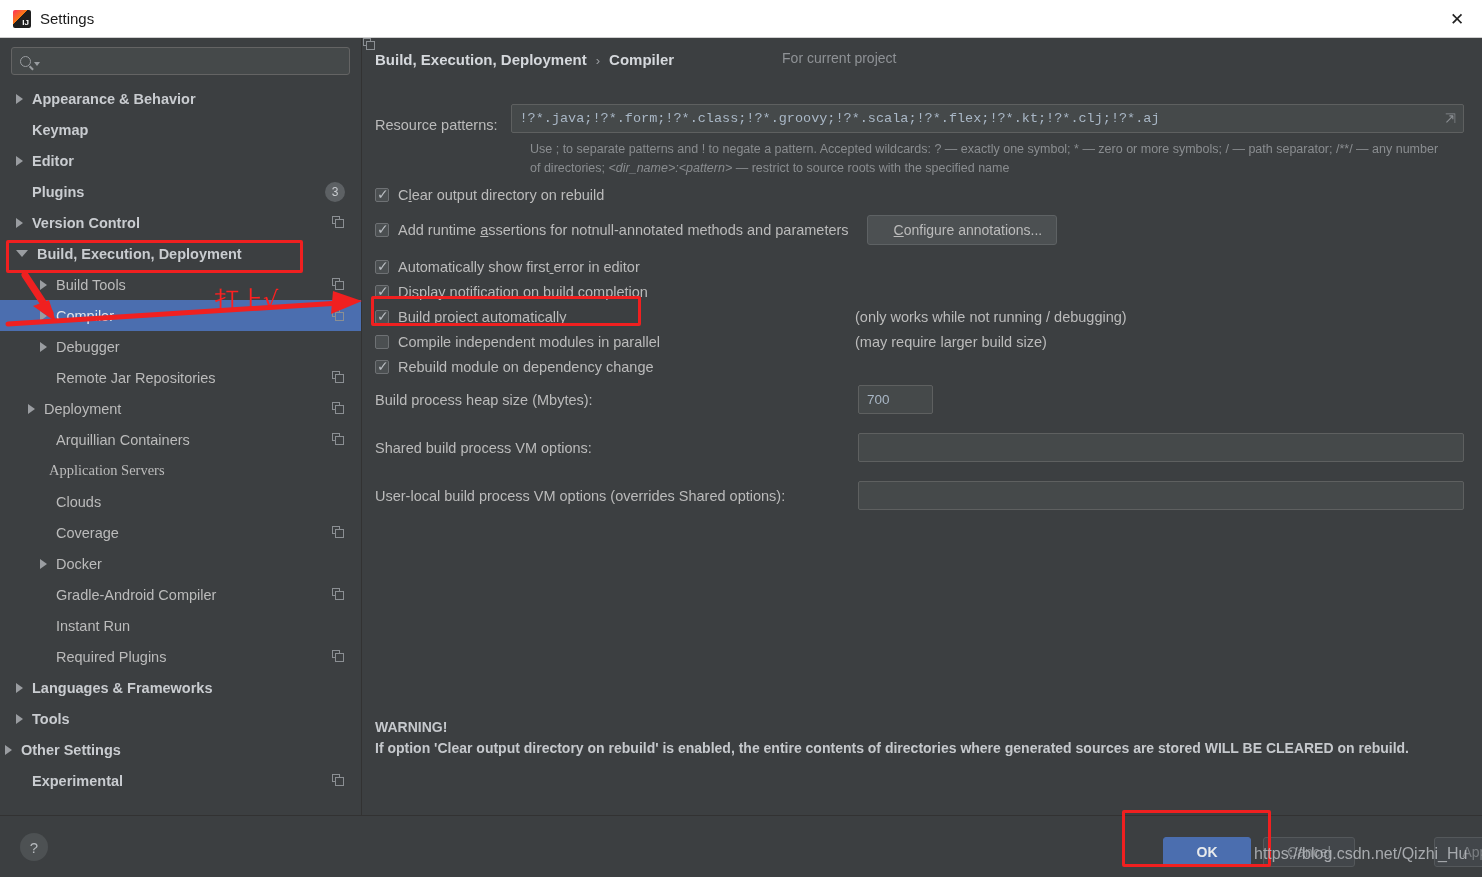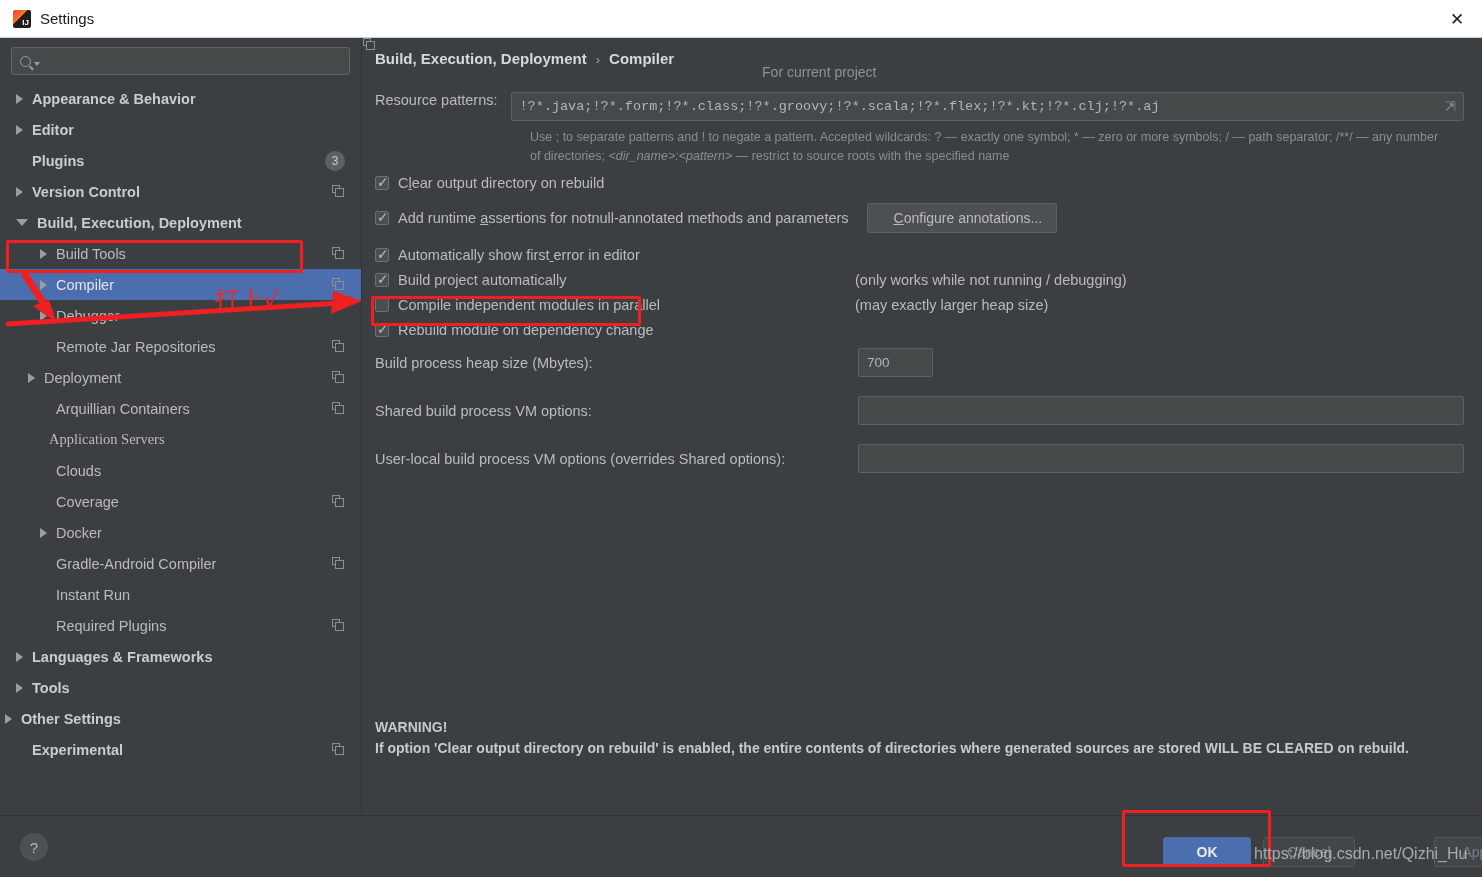--- a/index.html
+++ b/index.html
@@ -133,25 +133,25 @@
     background: #3c3f41;
     padding: 12px 18px 0 12px;
   }
   .crumb {
     display: flex; align-items: baseline; height: 30px; padding-left: 0px;
   }
   .crumb b { font-size: 15px; color: #d5d8dc; font-weight: bold; }
   .crumb .sep { font-size: 13px; color: #9a9da1; margin: 0 9px; }
   .forproj {
     margin-left: 88px; font-size: 14px; color: #8f9296;
-    display: flex; align-items: center; flex-direction: column;
+    display: flex; align-items: center;
   }
   .forproj .copyicon { position: static; margin-right: 7px; }
 
-  .rowline { display: flex; align-items: flex-start; margin-top: 12px; }
+  .rowline { display: flex; align-items: flex-end; margin-top: 24px; }
   .lbl { font-size: 14.5px; color: #bbbbbb; }
   .textfield {
     background: #45494a; border: 1px solid #5e6060; border-radius: 2px;
     height: 29px; color: #a9b7c6; font-size: 13.5px;
     padding: 0 8px; outline: none;
     font-family: "Liberation Mono", monospace;
   }
   .patterns-wrap { position: relative; flex: 1; margin-left: 13px; }
   .expand-icon {
     position: absolute; right: 4px; top: 5px;
@@ -269,20 +269,24 @@
           <div class="mag-caret"></div>
           <input class="search-input" value="" placeholder="" style="">
         </div>
       </div>
       <div class="tree" id="tree">
           <div class="tree-row top" style="padding-left: 16px;">
             <div class="arrow" style="margin-right: 9px;"></div>
             <div class="tree-label">Appearance &amp; Behavior</div>
           </div>
           <div class="tree-row top" style="padding-left: 16px;">
+            <div class="arrow hidden" style="margin-right: 9px;"></div>
+            <div class="tree-label">Keymap</div>
+          </div>
+          <div class="tree-row top" style="padding-left: 16px;">
             <div class="arrow" style="margin-right: 9px;"></div>
             <div class="tree-label">Editor</div>
           </div>
           <div class="tree-row top" style="padding-left: 16px;">
             <div class="arrow hidden" style="margin-right: 9px;"></div>
             <div class="tree-label">Plugins</div>
             <div class="badge">3</div>
           </div>
           <div class="tree-row top" style="padding-left: 16px;">
             <div class="arrow" style="margin-right: 9px;"></div>
@@ -440,27 +444,31 @@
             <div class="cb checked"></div>
             <div class="cbtext">Add runtime <span class="mn">a</span>ssertions for notnull-annotated methods and parameters</div>
             <div class="btn" style="margin-left: 18px; padding-left: 26px;"><span class="mn">C</span>onfigure annotations...</div>
           </div>
           <div class="cbrow" style="margin-top: 14px;">
             <div class="cb checked"></div>
             <div class="cbtext">Automatically show first<span class="mn"> </span>error in editor</div>
           </div>
           <div class="cbrow">
             <div class="cb checked"></div>
+            <div class="cbtext">Display notification on build completion</div>
+          </div>
+          <div class="cbrow">
+            <div class="cb checked"></div>
             <div class="cbtext">Build project automatically</div>
             <div class="sidenote">(only works while not running / debugging)</div>
           </div>
           <div class="cbrow">
             <div class="cb"></div>
             <div class="cbtext">Compile independent modules in parallel</div>
-            <div class="sidenote">(may exactly larger heap size)</div>
+            <div class="sidenote">(may require larger build size)</div>
           </div>
           <div class="cbrow">
             <div class="cb checked"></div>
             <div class="cbtext">Rebuild module on dependency change</div>
           </div>
         </div>
 
       <div class="fieldrow" style="margin-top:10px">
         <span class="lbl">Build process heap size (Mbytes):</span>
         <input class="textfield" style="width: 75px; font-family: &quot;Liberation Sans&quot;, sans-serif;" value="700">

